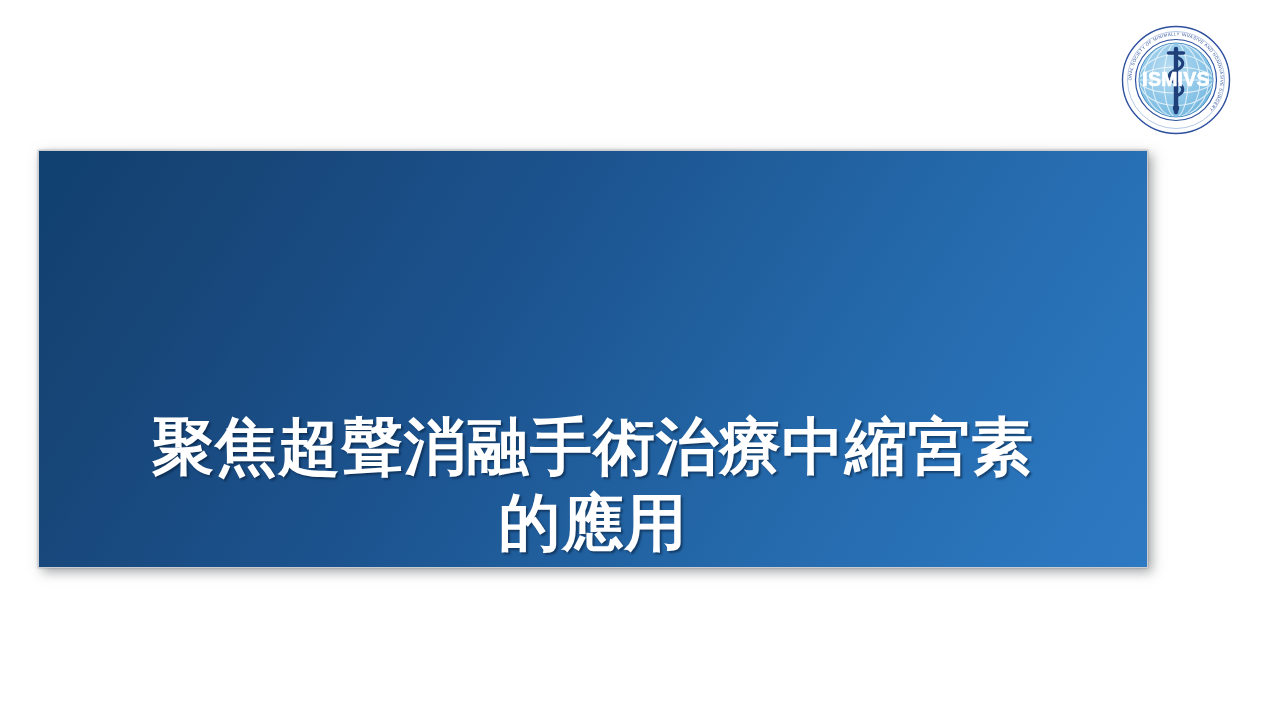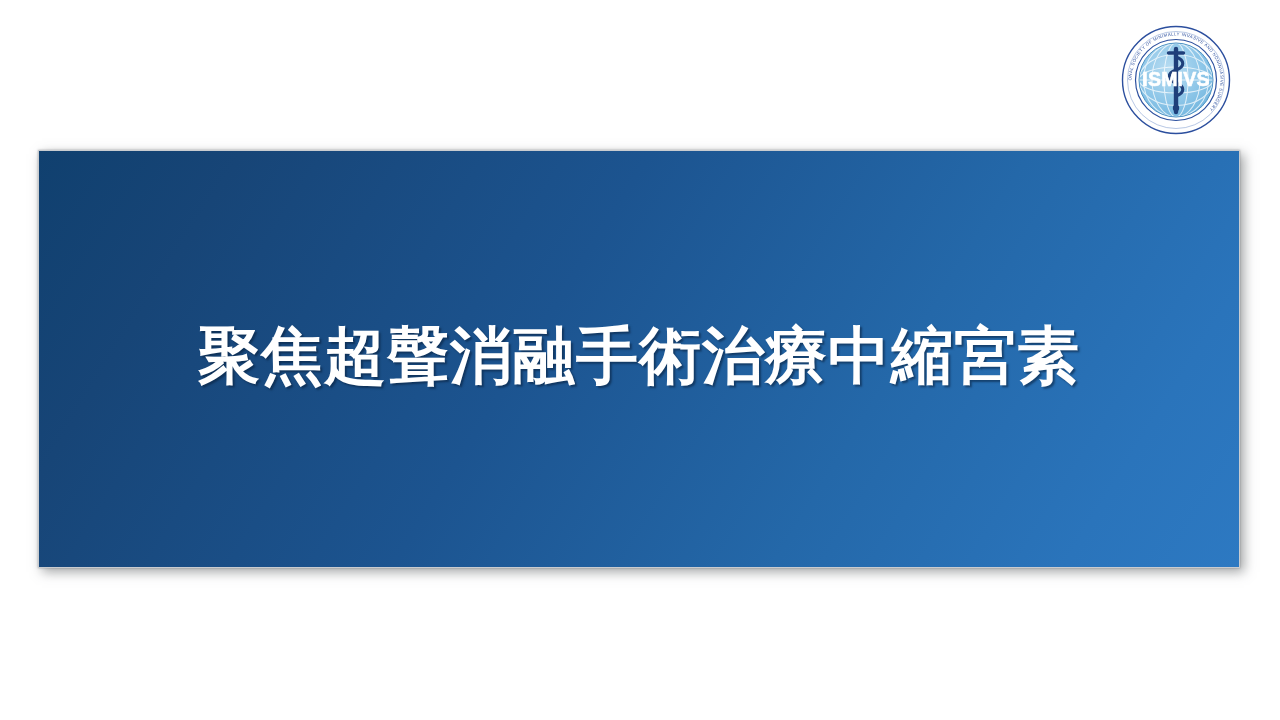--- a/index.html
+++ b/index.html
@@ -29,35 +29,35 @@
     width: 116px;
     height: 116px;
   }
   #logo svg { display: block; width: 116px; height: 116px; }
 
   
   #title-panel {
     position: absolute;
     left: 38px;
     top: 150px;
-    width: 1202px;
+    width: 1110px;
     height: 418px;
     box-sizing: border-box;
     border: 1px solid #c9ccd0;
     background: linear-gradient(122deg,
                 #10406f 0%,
                 #174577 14%,
                 #1c5490 42%,
                 #2468a9 68%,
                 #2a74bb 88%,
                 #2d79c2 100%);
     box-shadow: 4px 4px 11px rgba(90,92,95,0.55),
                 0 0 2px rgba(120,122,125,0.6);
     display: flex;
-    align-items: center;
+    align-items: flex-end;
     justify-content: center;
   }
 
   #title-block {
     width: 100%;
     text-align: center;
     padding-bottom: 6px;
   }
 
   .title-line {
@@ -118,16 +118,17 @@
         <circle cx="58" cy="86" r="3.2" fill="#1f3f7a" stroke="none"></circle>
       </g>
 
       <text x="58" y="64" text-anchor="middle" font-family="'Liberation Sans', sans-serif" font-size="19.5" font-weight="bold" fill="#ffffff" stroke="#ffffff" stroke-width="0.6" letter-spacing="0.2">ISMIVS</text>
     </svg>
   </div>
 
   <div id="title-panel">
     <div id="title-block">
       <div class="title-line">聚焦超聲消融手術治療中縮宮素</div>
+      <div class="title-line">的應用</div>
     </div>
   </div>
 
 </div>
 
 </body></html>

